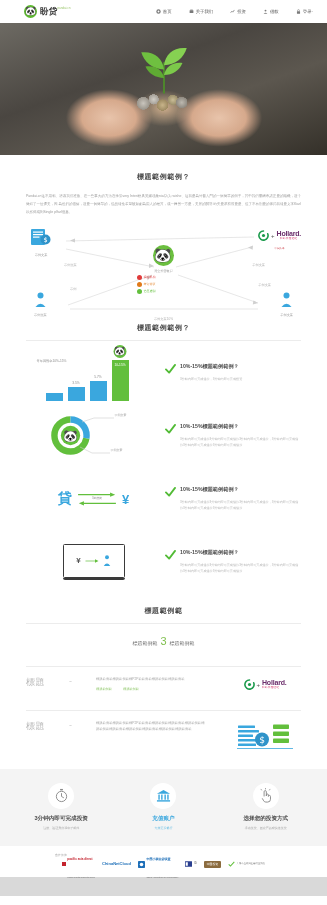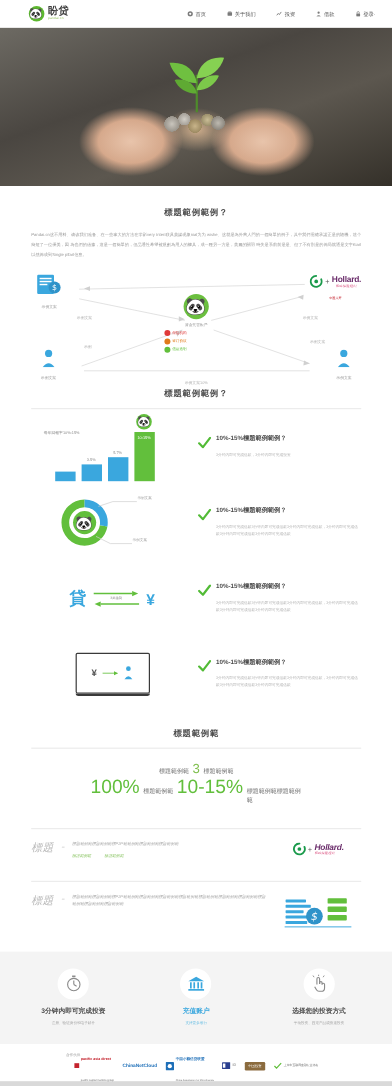--- a/index.html
+++ b/index.html
@@ -24,21 +24,21 @@
     z-index: 20;
   }
   .logo { display: flex; align-items: center; gap: 3px; }
   .logo-mark {
     width: 13px; height: 13px; border-radius: 50%;
     background: #5cb82e;
     display: flex; align-items: center; justify-content: center;
     position: relative;
   }
   .logo-mark .pf { font-size: 9px; line-height: 1; color: #fff; }
-  .logo-text { display: flex; flex-direction: column; line-height: 1; }
+  .logo-text { display: flex; flex-direction: row; line-height: 1; }
   .logo-name { font-size: 8.5px; font-weight: 700; color: #3a3a3a; letter-spacing: .3px; }
   .logo-sub { font-size: 2.6px; color: #8fbf5a; letter-spacing: .2px; margin-top: 1px; }
 
   .nav { margin-left: auto; display: flex; align-items: center; gap: 17px; }
   .nav-item { display: flex; align-items: center; gap: 2px; cursor: pointer; }
   .nav-ico { width: 5px; height: 5px; display: block; }
   .nav-label { font-size: 4.4px; color: #555; white-space: nowrap; }
 
   
   .hero {
@@ -181,21 +181,21 @@
   .stats { padding-top: 12px; }
   .stat-line1 { display: flex; align-items: baseline; justify-content: center; gap: 3px; margin-top: 12px; }
   .stat-line2 { display: flex; align-items: baseline; justify-content: center; gap: 3px; margin-top: 2px; flex-wrap: wrap; }
   .big { font-size: 16px; font-weight: 400; color: #62bf3c; line-height: 1; }
   .mid { font-size: 11px; font-weight: 400; color: #7fbf4d; line-height: 1; }
   .slab { font-size: 5px; color: #6e6e6e; }
   .slab-w { font-size: 5px; color: #6e6e6e; max-width: 46px; line-height: 1.4; }
 
   
   .articles { padding-top: 12px; }
-  .art { display: flex; align-items: flex-start; gap: 6px; padding: 9px 0; font-style: italic; }
+  .art { display: flex; align-items: flex-start; gap: 24px; padding: 9px 0; }
   .art-title { font-size: 9px; color: #b9b9b9; font-weight: 400; flex: 0 0 auto; letter-spacing: .5px; }
   .art-dash { color: #cfcfcf; font-size: 9px; }
   .art-body { flex: 1; }
   .art-p { font-size: 3.3px; line-height: 2.0; color: #a8a8a8; }
   .art-links { display: flex; gap: 11px; margin-top: 5px; }
   .art-link { font-size: 3.2px; color: #8fc76a; cursor: pointer; }
   .art-side { flex: 0 0 72px; display: flex; align-items: center; justify-content: center; }
   .coinstack { width: 56px; height: 30px; }
 
   
@@ -514,26 +514,20 @@
   </div>
 
   <div class="section stats">
     <div class="sec-title">標題範例範</div>
     <div class="rule"></div>
     <div class="stat-line1">
       <span class="slab">標題範例範</span>
       <span class="mid">3</span>
       <span class="slab">標題範例範</span>
     </div>
-    <div class="stat-line2">
-      <span class="big">100%</span>
-      <span class="slab">標題範例範</span>
-      <span class="big">10-15%</span>
-      <span class="slab-w">標題範例範標題範例範</span>
-    </div>
   </div>
 
   <div class="section articles">
     <div class="rule"></div>
 
     <div class="art">
       <span class="art-title">標題</span>
       <span class="art-dash">-</span>
       <div class="art-body">
         <div class="art-p">標題範例範標題範例範標P2P範範例範標題範例範標題範例範</div>

